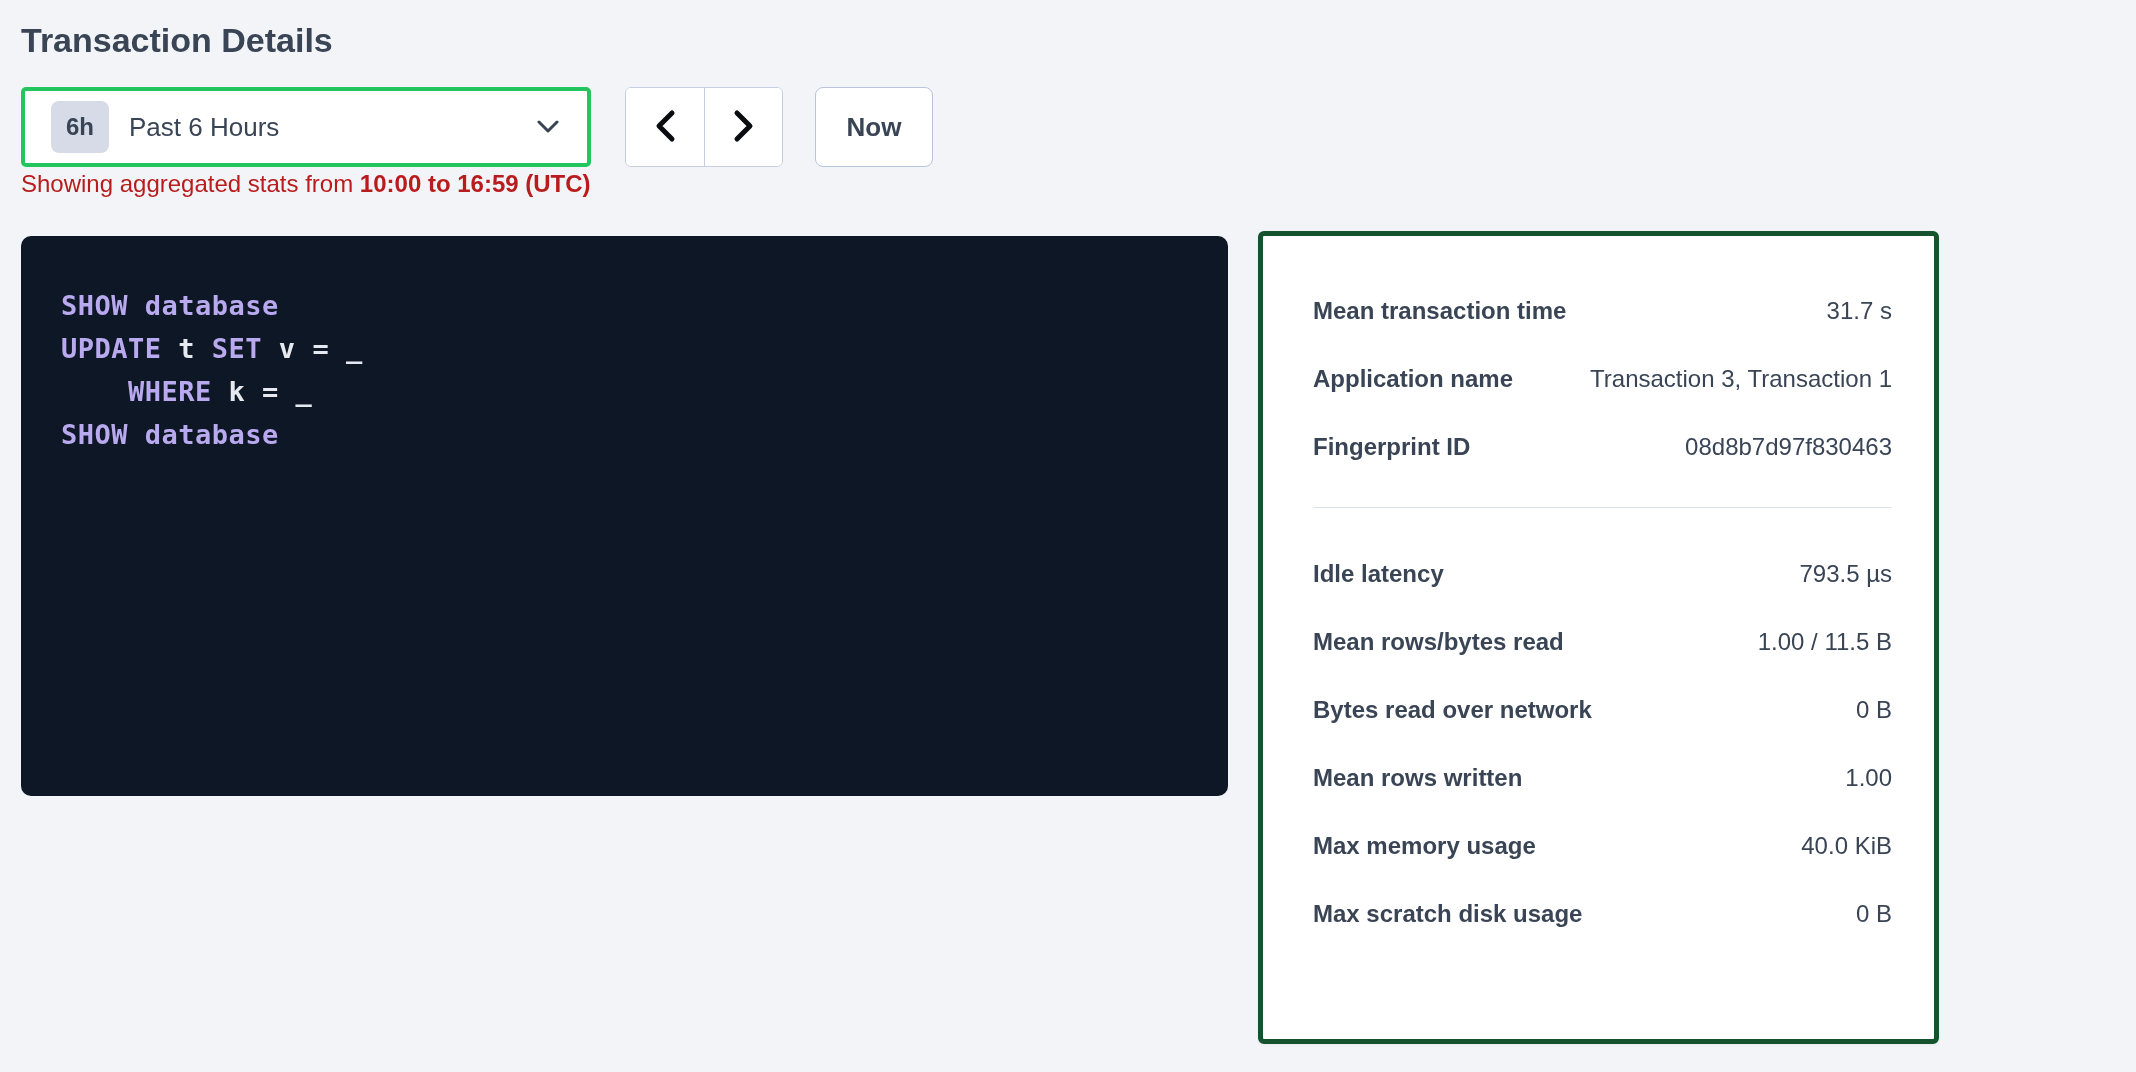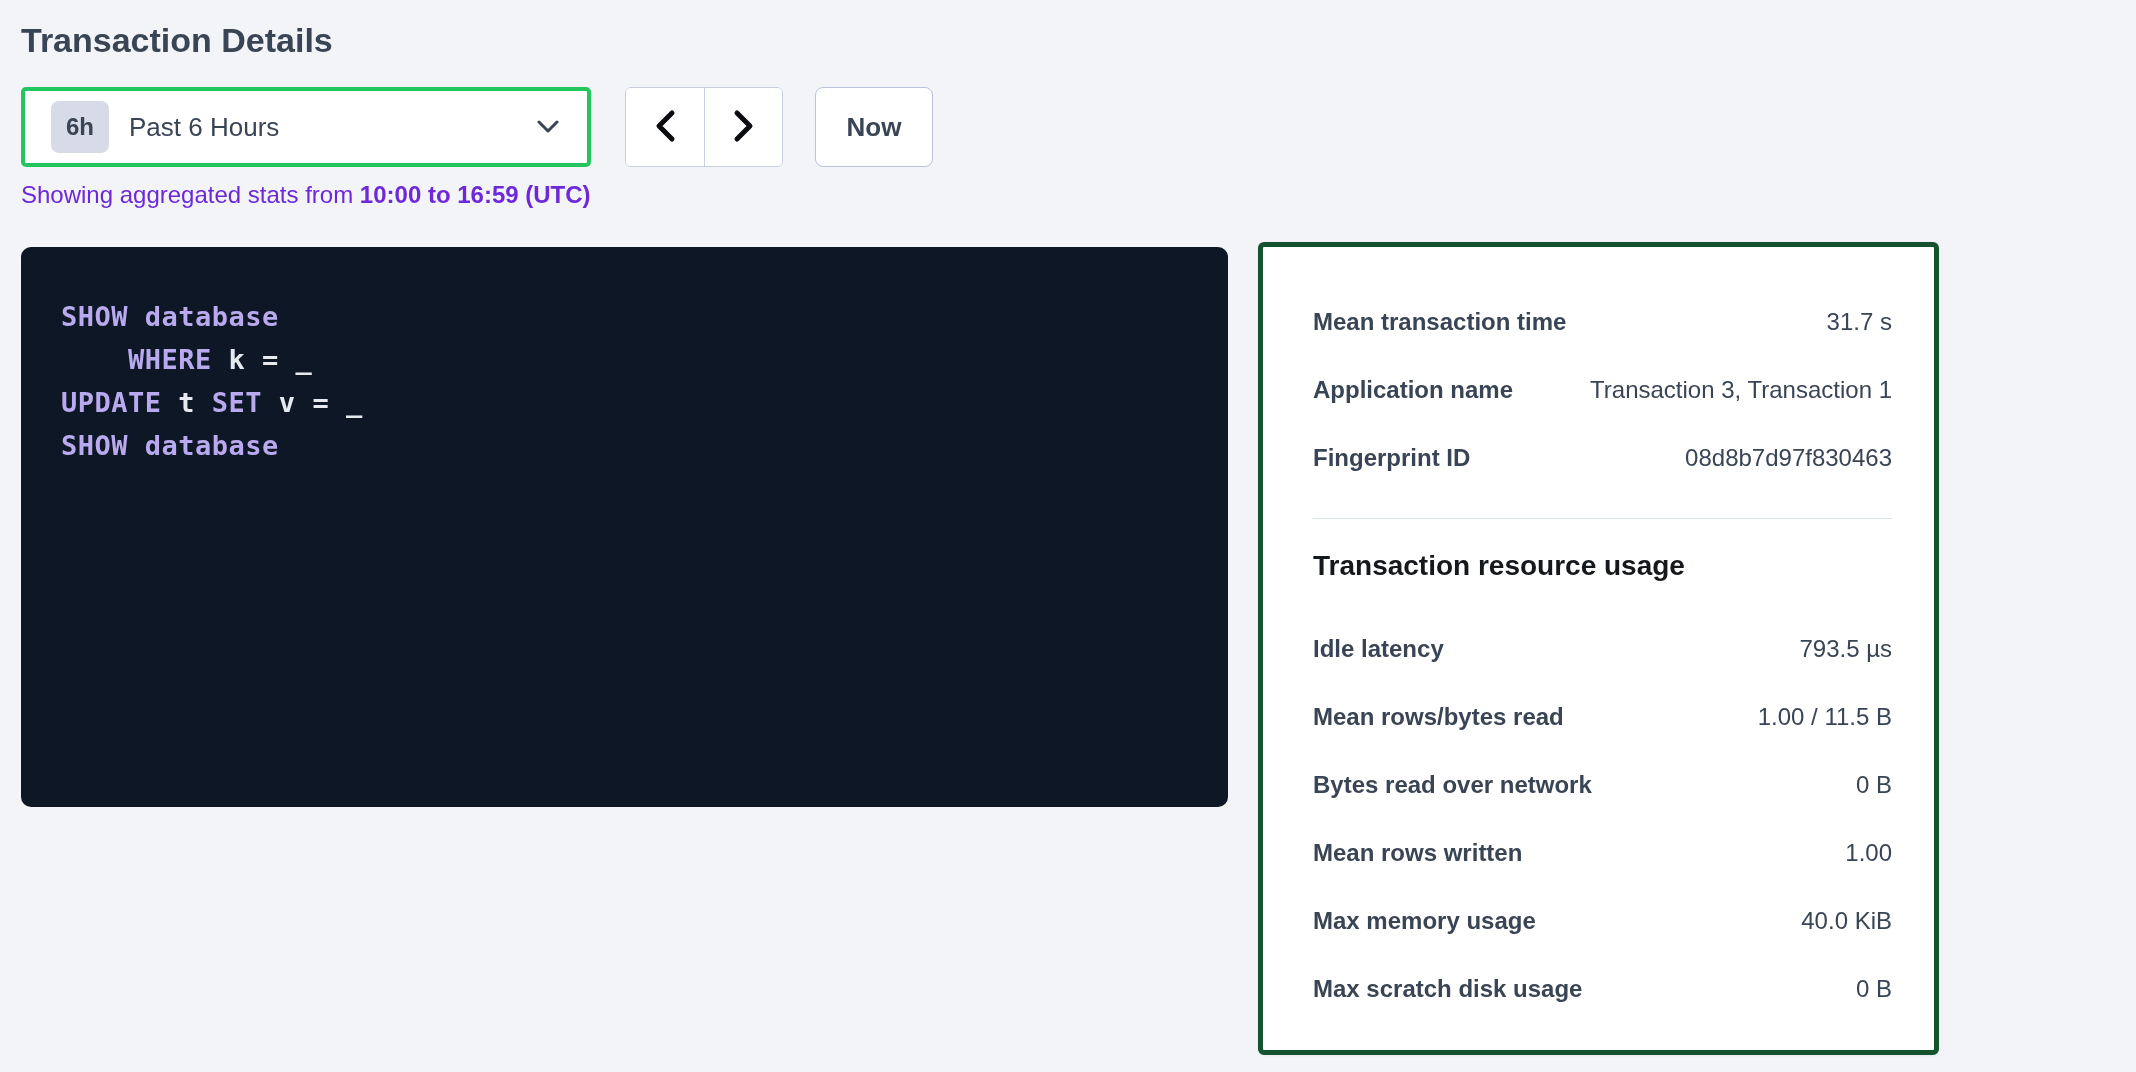--- a/index.html
+++ b/index.html
@@ -68,21 +68,21 @@
     width: 118px;
     box-sizing: border-box;
     background: #ffffff;
     border: 1px solid #b9c3da;
     border-radius: 8px;
     font-family: "Liberation Sans", sans-serif;
     font-size: 26px; font-weight: 700; color: #394455;
     cursor: pointer;
   }
 
-  .subtitle { margin-top: 13px; font-size: 24px; line-height: 29px; color: #6d28d9; }
+  .subtitle { margin-top: 2px; font-size: 24px; line-height: 29px; color: #b91c1c; }
   .subtitle strong { font-weight: 700; }
 
   
   .main { display: flex; margin-top: 33px; gap: 30px; align-items: flex-start; }
 
   .code-block {
     margin-top: 5px;
     width: 1207px; height: 560px;
     box-sizing: border-box;
     background: #0e1726;
@@ -161,22 +161,22 @@
     <button class="now-btn">Now</button>
   </div>
 
   <div class="subtitle"><span>Showing aggregated stats from </span><strong>10:00 to 16:59 (UTC)</strong></div>
 
   <div class="main">
 
     <div class="code-block">
       <div id="sql-code">
           <div class="sql-line"><span class="tok-keyword">SHOW</span><span class="tok-plain"> </span><span class="tok-keyword">database</span></div>
+          <div class="sql-line"><span class="tok-keyword">UPDATE</span><span class="tok-plain"> t </span><span class="tok-keyword">SET</span><span class="tok-plain"> v = _</span></div>
           <div class="sql-line"><span class="tok-plain">    </span><span class="tok-keyword">WHERE</span><span class="tok-plain"> k = _</span></div>
-          <div class="sql-line"><span class="tok-keyword">UPDATE</span><span class="tok-plain"> t </span><span class="tok-keyword">SET</span><span class="tok-plain"> v = _</span></div>
           <div class="sql-line"><span class="tok-keyword">SHOW</span><span class="tok-plain"> </span><span class="tok-keyword">database</span></div>
         </div>
     </div>
 
     <div class="card">
 
       <div class="stat-row">
         <span class="stat-label">Mean transaction time</span>
         <span class="stat-value">31.7 s</span>
       </div>
@@ -184,21 +184,20 @@
         <span class="stat-label">Application name</span>
         <span class="stat-value">Transaction 3, Transaction 1</span>
       </div>
       <div class="stat-row">
         <span class="stat-label">Fingerprint ID</span>
         <span class="stat-value">08d8b7d97f830463</span>
       </div>
 
       <hr class="card-divider">
 
-      <div class="section-heading">Transaction resource usage</div>
 
       <div class="resource-rows">
         <div class="stat-row">
           <span class="stat-label">Idle latency</span>
           <span class="stat-value">793.5 µs</span>
         </div>
         <div class="stat-row">
           <span class="stat-label">Mean rows/bytes read</span>
           <span class="stat-value">1.00 / 11.5 B</span>
         </div>

